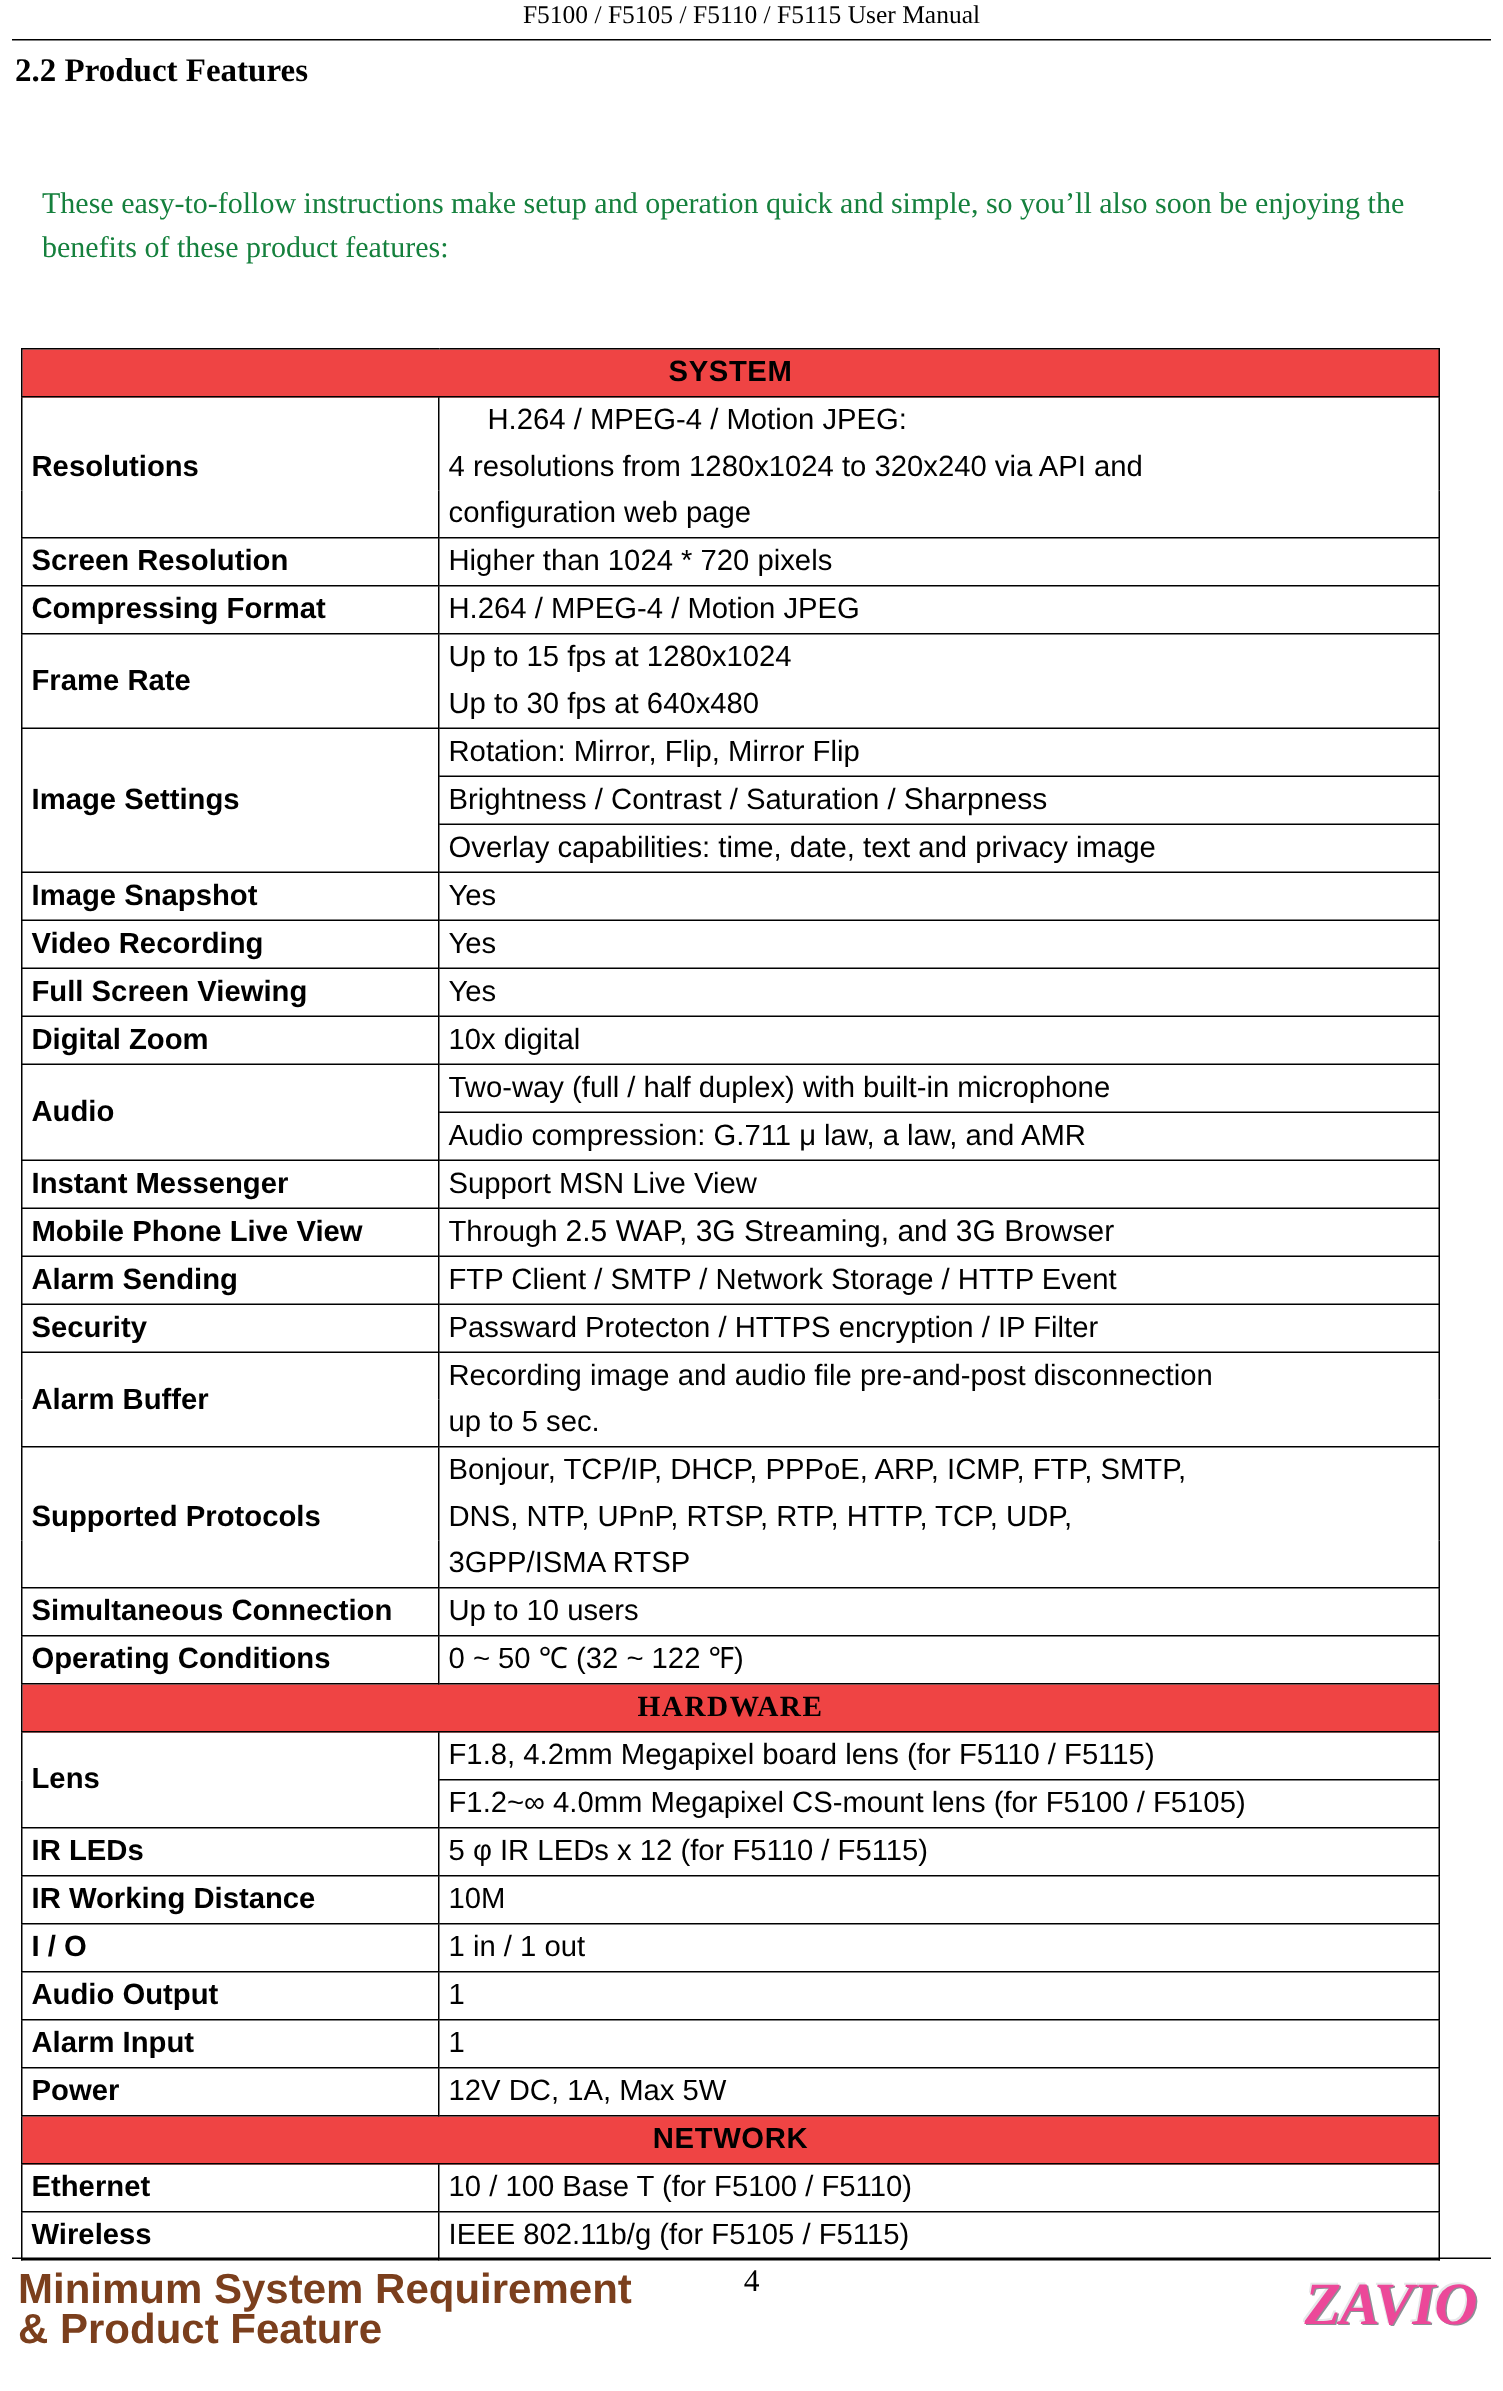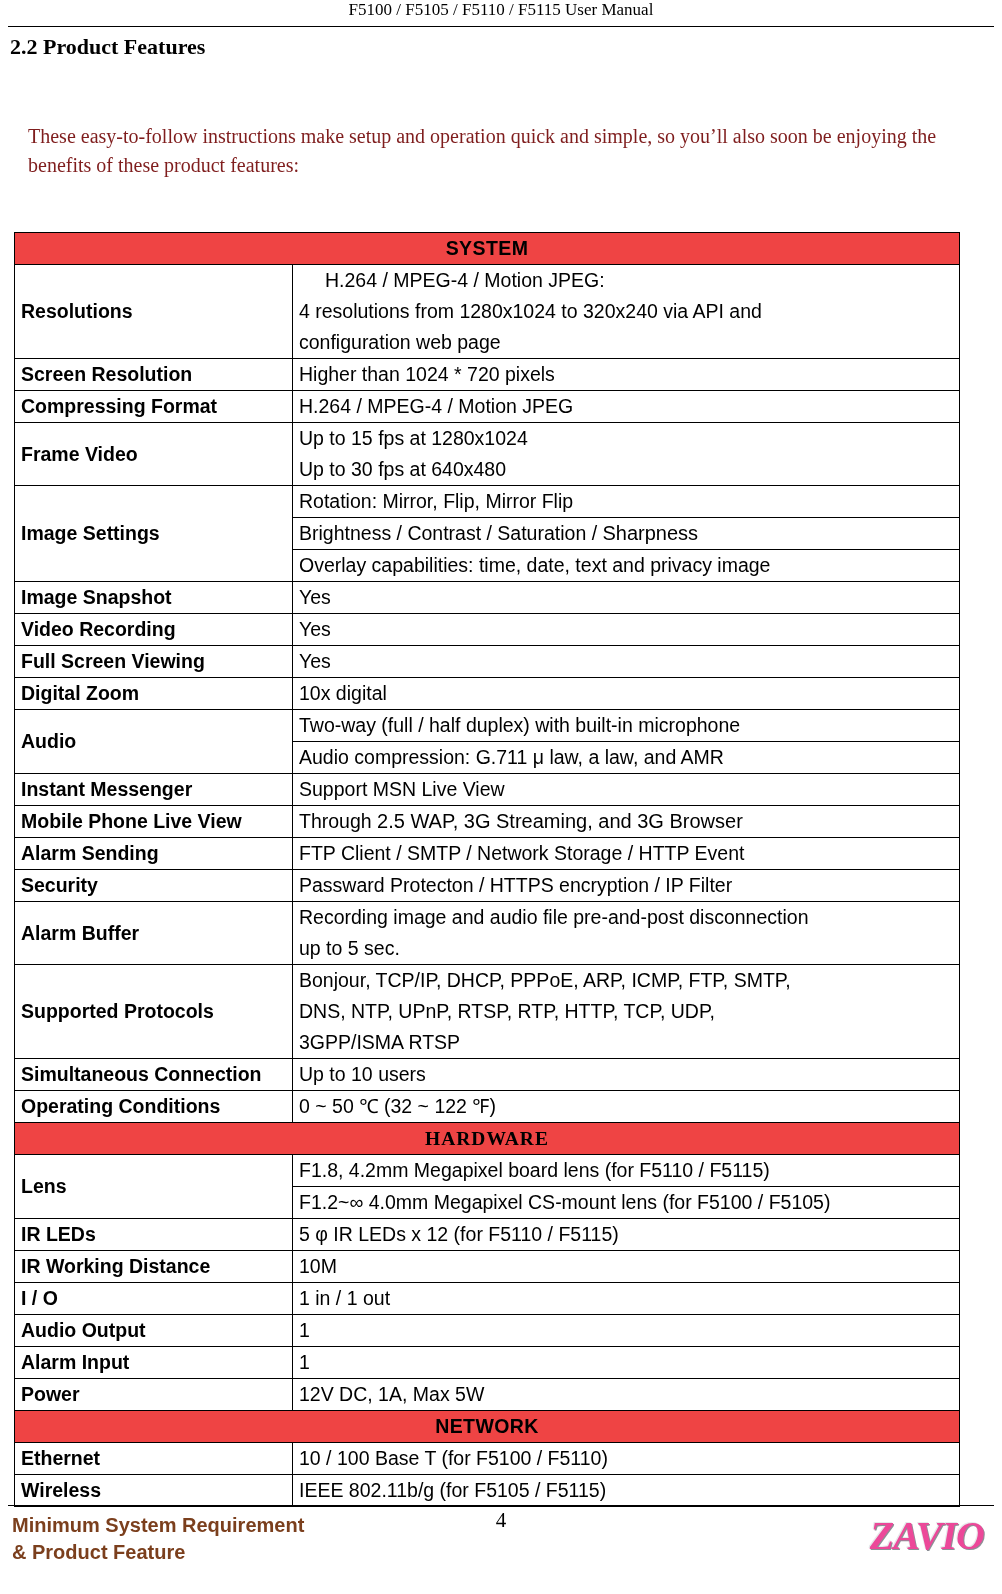--- a/index.html
+++ b/index.html
@@ -26,21 +26,21 @@
 
   .title{
     position:absolute;top:34px;left:10px;
     font-family:"Liberation Serif", serif;
     font-size:22px;font-weight:bold;color:#000;
   }
 
   .intro{
     position:absolute;top:122px;left:28px;width:955px;
     font-family:"Liberation Serif", serif;
-    font-size:20px;line-height:29px;color:#7f1d1d;
+    font-size:20px;line-height:29px;color:#15803d;
   }
 
   table.spec{
     position:absolute;top:232px;left:14px;
     width:945px;
     border-collapse:collapse;
     table-layout:fixed;
   }
   table.spec td{
     border:1px solid #000;
@@ -75,21 +75,21 @@
     font-style:normal;
     letter-spacing:1px;
   }
   .small{font-size:20px;}
   .serifval{font-family:"Liberation Serif", serif;font-size:20px;}
 
   .footer-left{
     position:absolute;left:12px;top:1512px;
     font-family:"Liberation Sans", sans-serif;
     font-weight:bold;
-    font-size:20px;
+    font-size:28px;
     color:#7b3f1d;
     line-height:27px;
   }
   .footer-rule{
     position:absolute;left:8px;top:1505px;width:986px;height:1px;background:#000;
   }
   .pagenum{
     position:absolute;left:0;top:1508px;width:1002px;text-align:center;
     font-family:"Liberation Serif", serif;
     font-size:21px;color:#000;
@@ -142,21 +142,21 @@
         <td class="label">Screen Resolution</td>
         <td class="value serifval">Higher than 1024 * 720 pixels</td>
       </tr>
 
       <tr>
         <td class="label">Compressing Format</td>
         <td class="value">H.264 / MPEG-4 / Motion JPEG</td>
       </tr>
 
       <tr>
-        <td class="label" rowspan="2">Frame Video</td>
+        <td class="label" rowspan="2">Frame Rate</td>
         <td class="value" style="border-bottom:none;">Up to 15 fps at 1280x1024</td>
       </tr>
       <tr>
         <td class="value" style="border-top:none;">Up to 30 fps at 640x480</td>
       </tr>
 
       <tr>
         <td class="label" rowspan="3">Image Settings</td>
         <td class="value">Rotation: Mirror, Flip, Mirror Flip</td>
       </tr>

